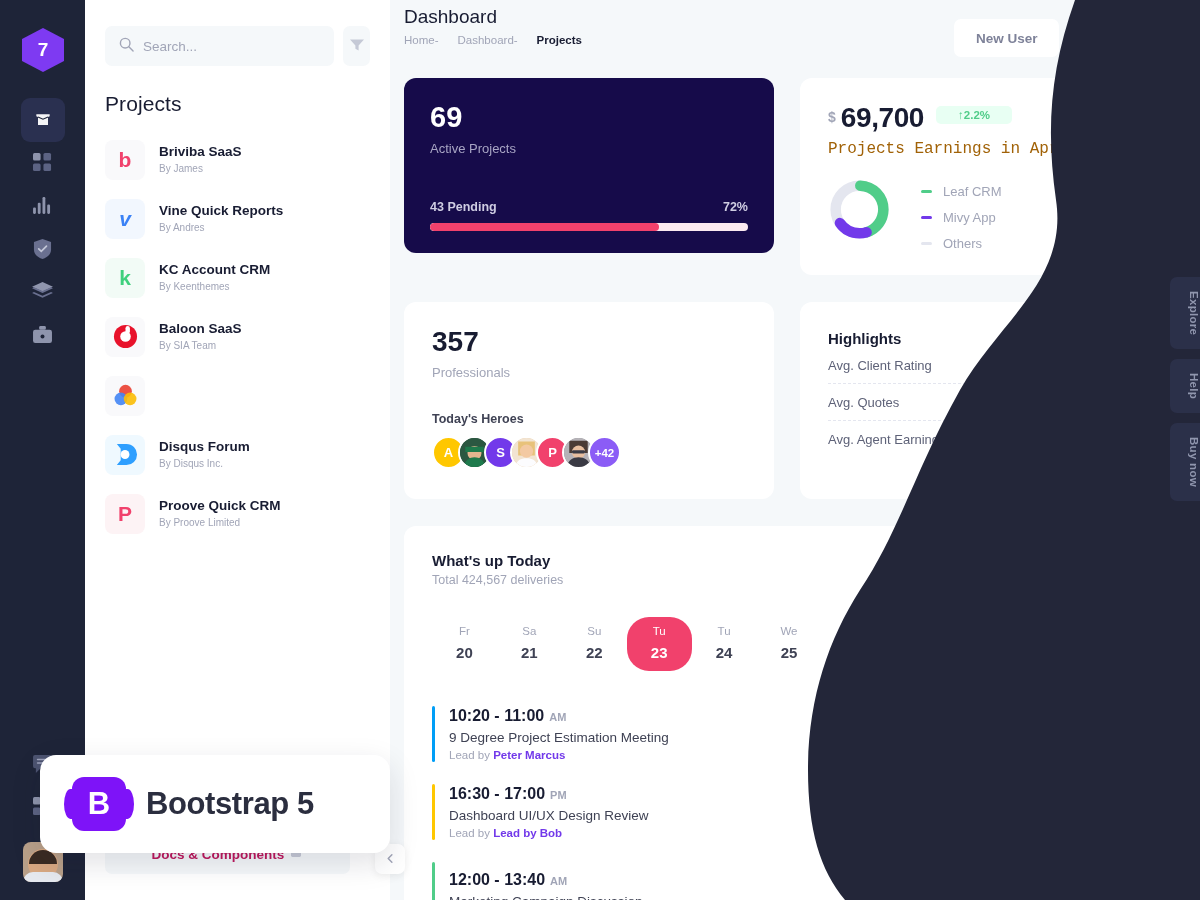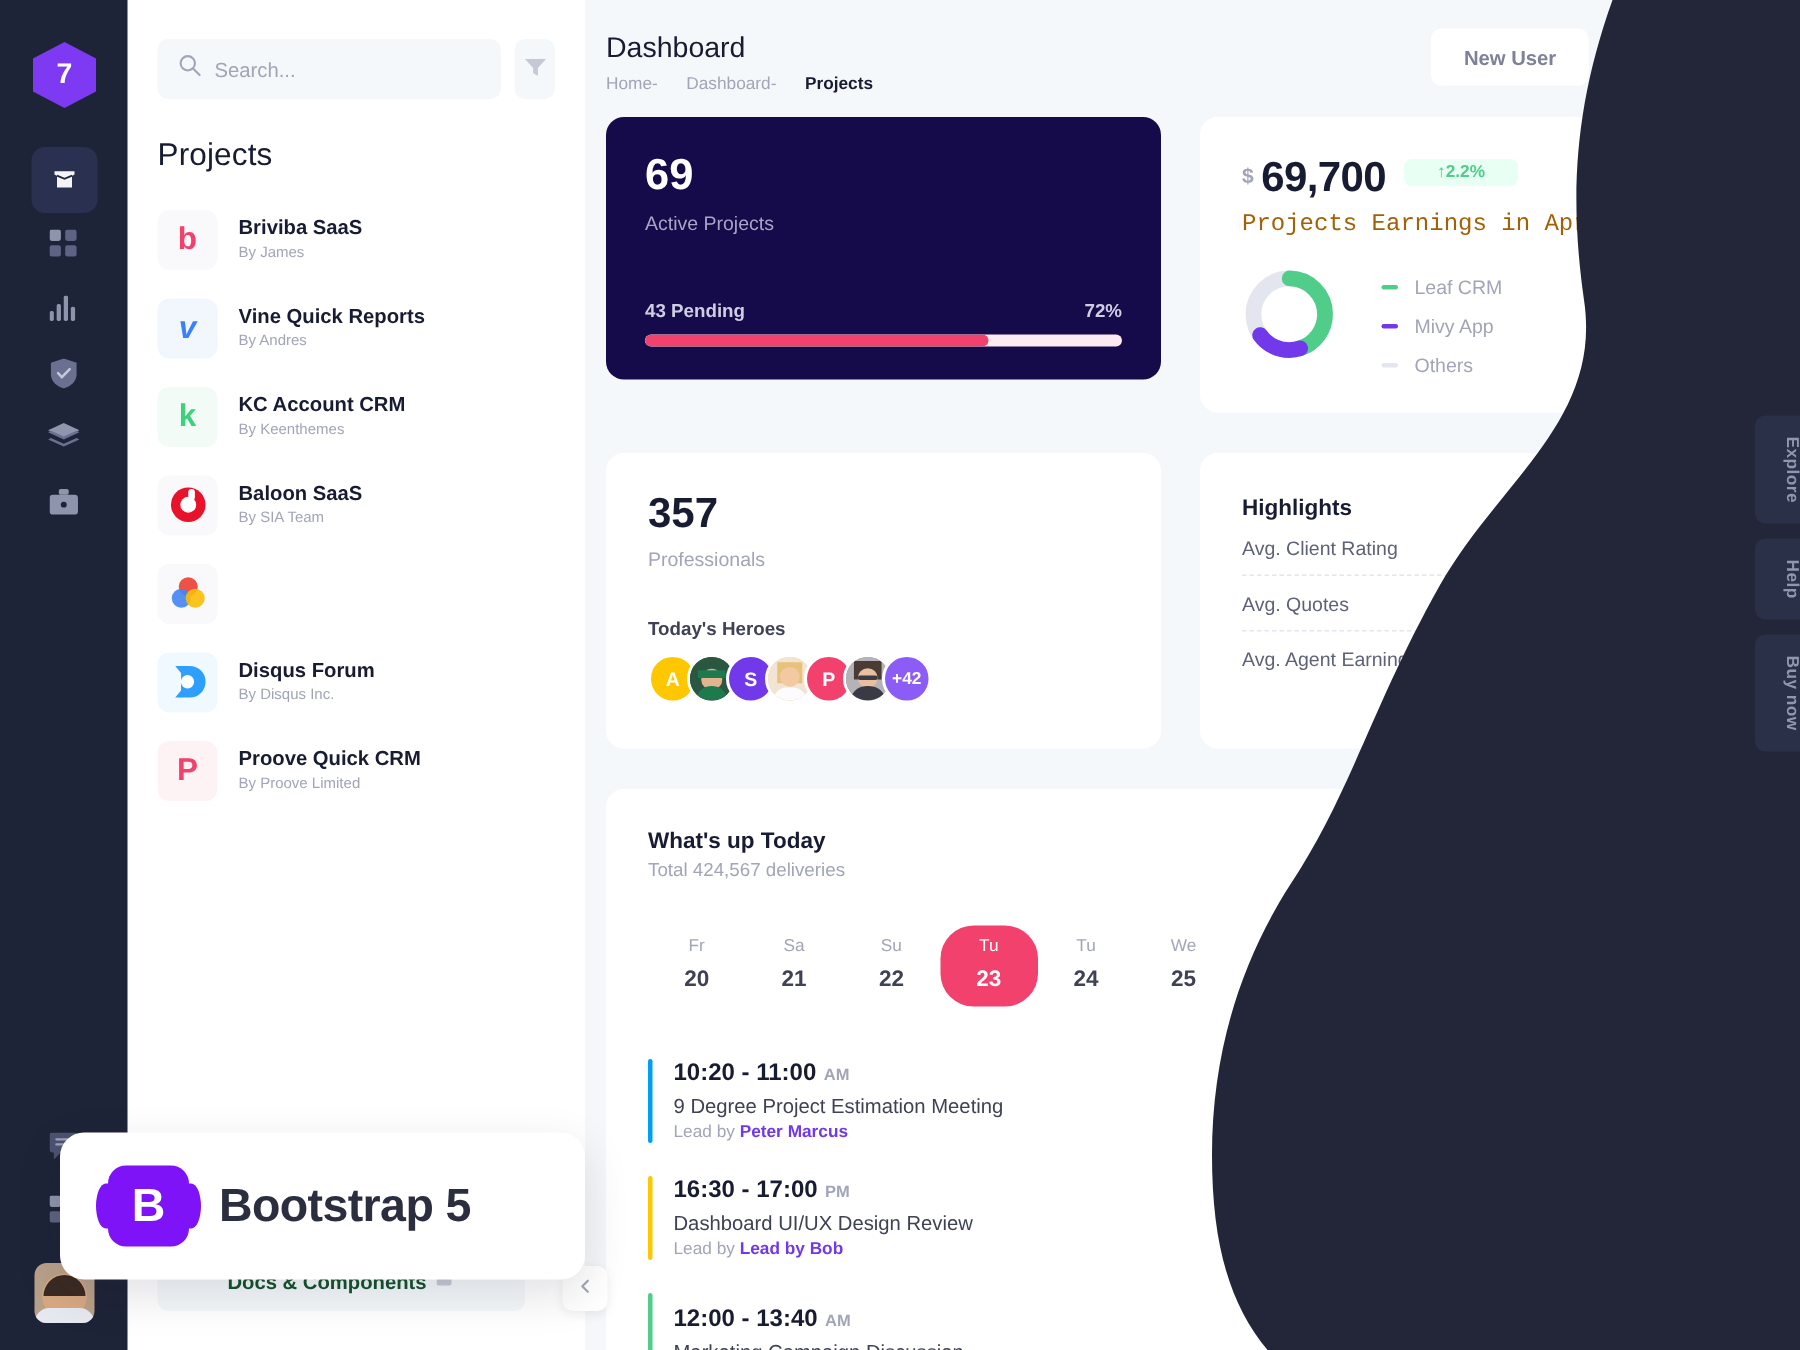--- a/index.html
+++ b/index.html
@@ -83,33 +83,33 @@
     display: flex; align-items: center; justify-content: center;
     font-size: 21px; font-weight: bold;
   }
   .proj-name { font-size: 13.5px; font-weight: bold; color: #181C32; line-height: 1.45; }
   .proj-by { font-size: 10px; color: #A1A5B7; line-height: 1.45; }
 
   .docs-pill {
     position: absolute; left: 20px; bottom: 26px; width: 245px; height: 40px;
     background: #F5F8FA; border-radius: 7px;
     display: flex; align-items: center; justify-content: center; gap: 7px;
-    color: #14532d; font-size: 13.5px; font-weight: bold;
+    color: #be185d; font-size: 13.5px; font-weight: bold;
   }
   .collapse-btn {
     position: absolute; right: -15px; bottom: 26px; width: 30px; height: 30px;
     background: #fff; border-radius: 7px; box-shadow: 0 2px 8px rgba(0,0,0,.08);
     display: flex; align-items: center; justify-content: center; cursor: pointer;
   }
 
   
   .main { position: absolute; left: 390px; top: 0; width: 810px; height: 900px; }
   .topbar {
     height: 78px; display: flex; align-items: flex-start;
-    padding: 20px 25px 0 14px; position: relative;
+    padding: 4px 25px 0 14px; position: relative;
   }
   .page-title { font-size: 19px; color: #181C32; font-weight: 400; line-height: 1.35; }
   .crumbs { display: flex; gap: 19px; font-size: 11.5px; margin-top: 4px; }
   .crumb { color: #A1A5B7; }
   .crumb.active { color: #181C32; font-weight: bold; }
   .topbar-actions {
     position: absolute; right: 25px; top: 18px; display: flex; gap: 12px; align-items: center;
   }
   .btn-new-user {
     height: 38px; padding: 0 22px; border-radius: 7px; border: none;

